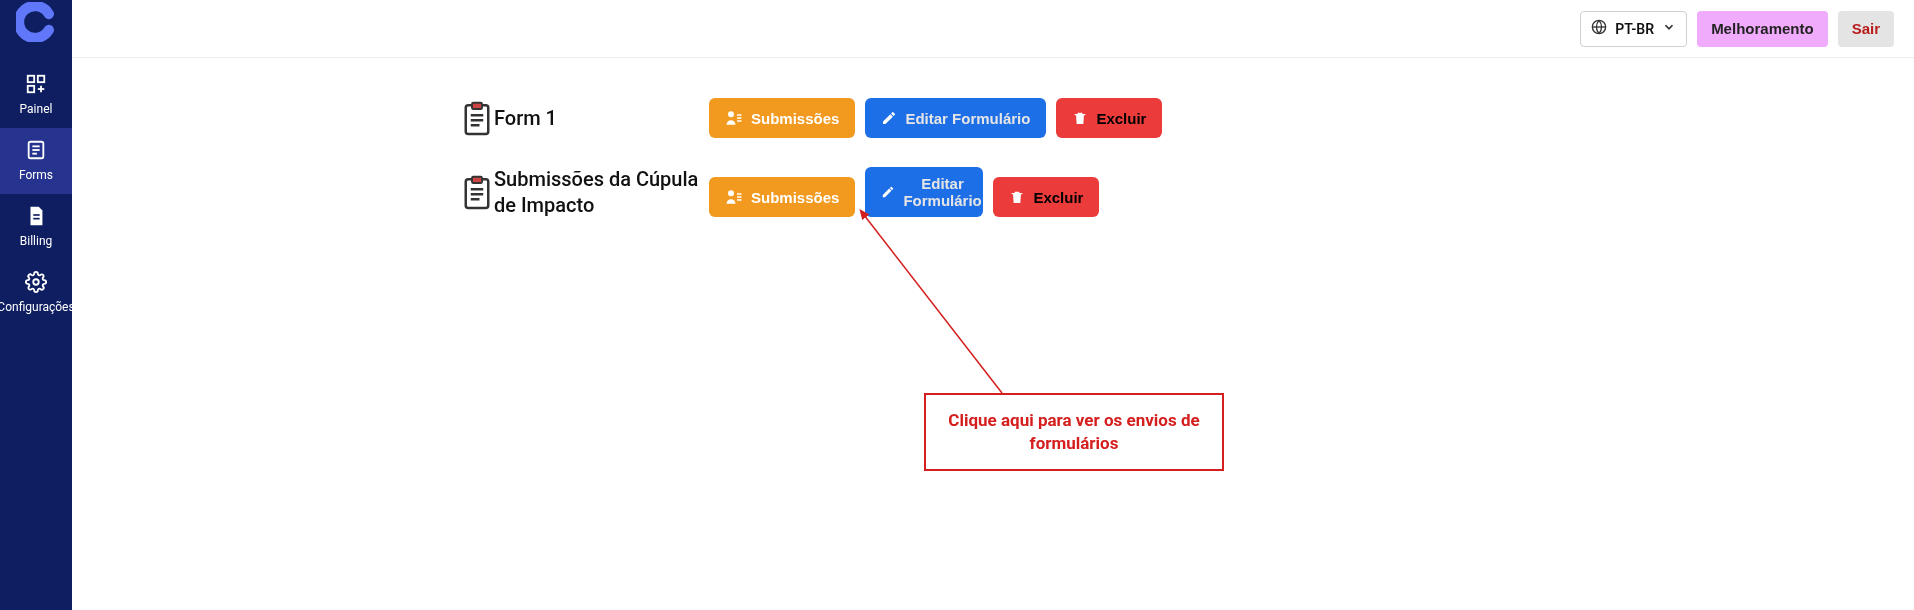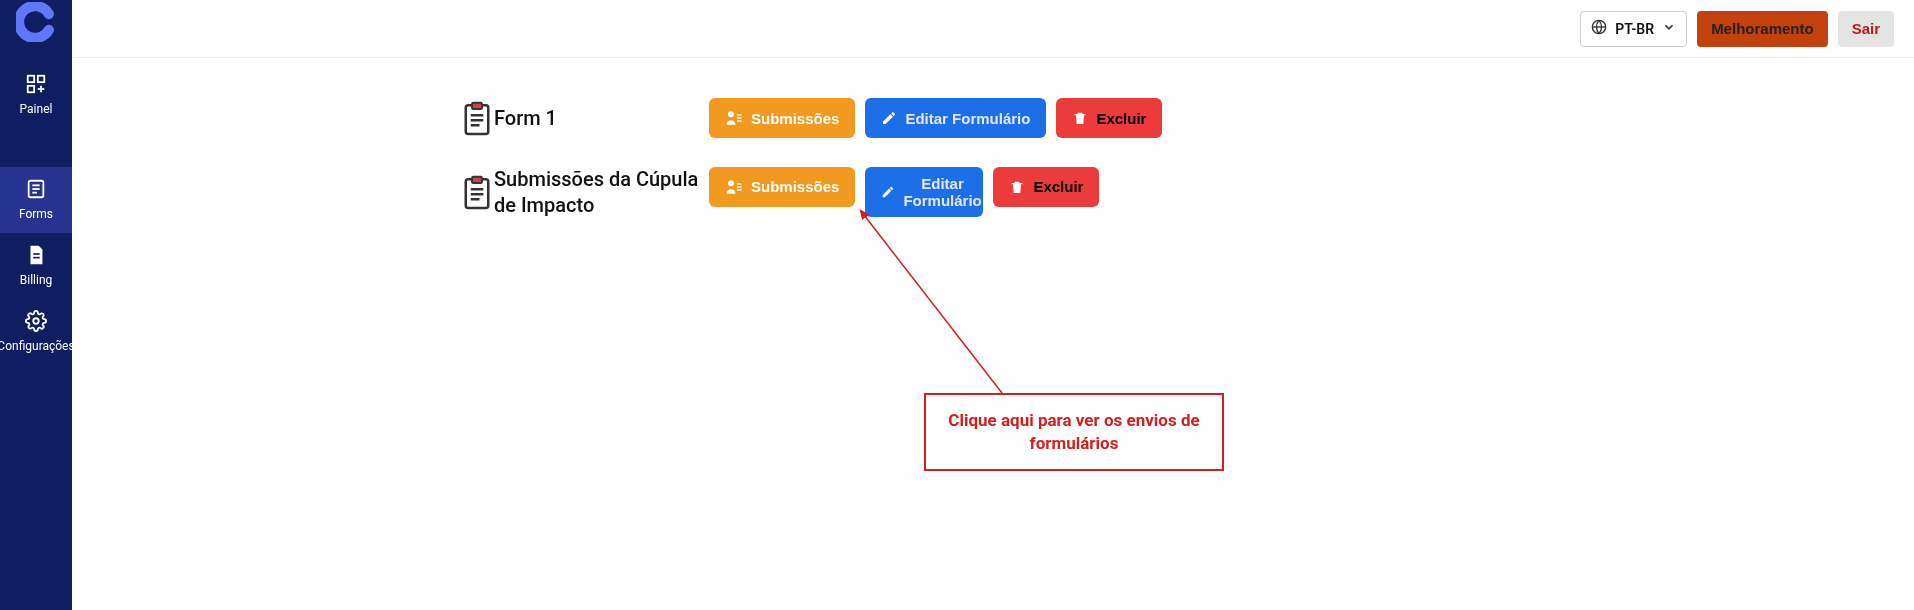--- a/index.html
+++ b/index.html
@@ -40,21 +40,20 @@
     display: flex;
     flex-direction: column;
     align-items: center;
     gap: 6px;
     color: #fff;
     font-size: 12px;
     cursor: pointer;
   }
   .nav-item.active {
     background: #27348f;
-    margin-top: 39px;
   }
   .nav-item .icon {
     height: 24px;
     display: flex;
     align-items: center;
     justify-content: center;
   }
   .nav-label { font-size: 12px; }
 
   
@@ -91,21 +90,21 @@
     padding: 0 14px;
     border: none;
     border-radius: 4px;
     font-size: 15px;
     font-weight: 600;
     cursor: pointer;
     display: inline-flex;
     align-items: center;
     gap: 8px;
   }
-  .btn-yellow { background: #c2410c; color: #222; text-align: center; }
+  .btn-yellow { background: #f0abfc; color: #222; text-align: center; }
   .btn-gray   { background: #e4e4e4; color: #b91c1c; }
 
   .content {
     position: relative;
     flex: 1;
     padding: 40px 0 0 0;
     overflow: auto;
   }
   .forms-wrap {
     width: 720px;
@@ -123,21 +122,21 @@
   .form-row .form-icon svg { margin-top: 2px; }
   .form-name {
     font-size: 20px;
     font-weight: 500;
     line-height: 1.3;
   }
   .actions {
     display: flex;
     gap: 10px;
     flex-wrap: nowrap;
-    align-items: flex-start;
+    align-items: flex-end;
   }
   .btn-orange { background: #f29a1f; color: #fff; }
   .btn-blue   { background: #1d6fe8; color: #e5e5e5; }
   .btn-red    { background: #ec3b3b; color: #000000; }
   .btn.pill { border-radius: 6px; height: 40px; padding: 0 16px; }
   .btn.multiline { height: auto; padding: 8px 16px; text-align: center; line-height: 1.15; }
   .btn .btn-icon { display: inline-flex; }
 
   
   .callout {

